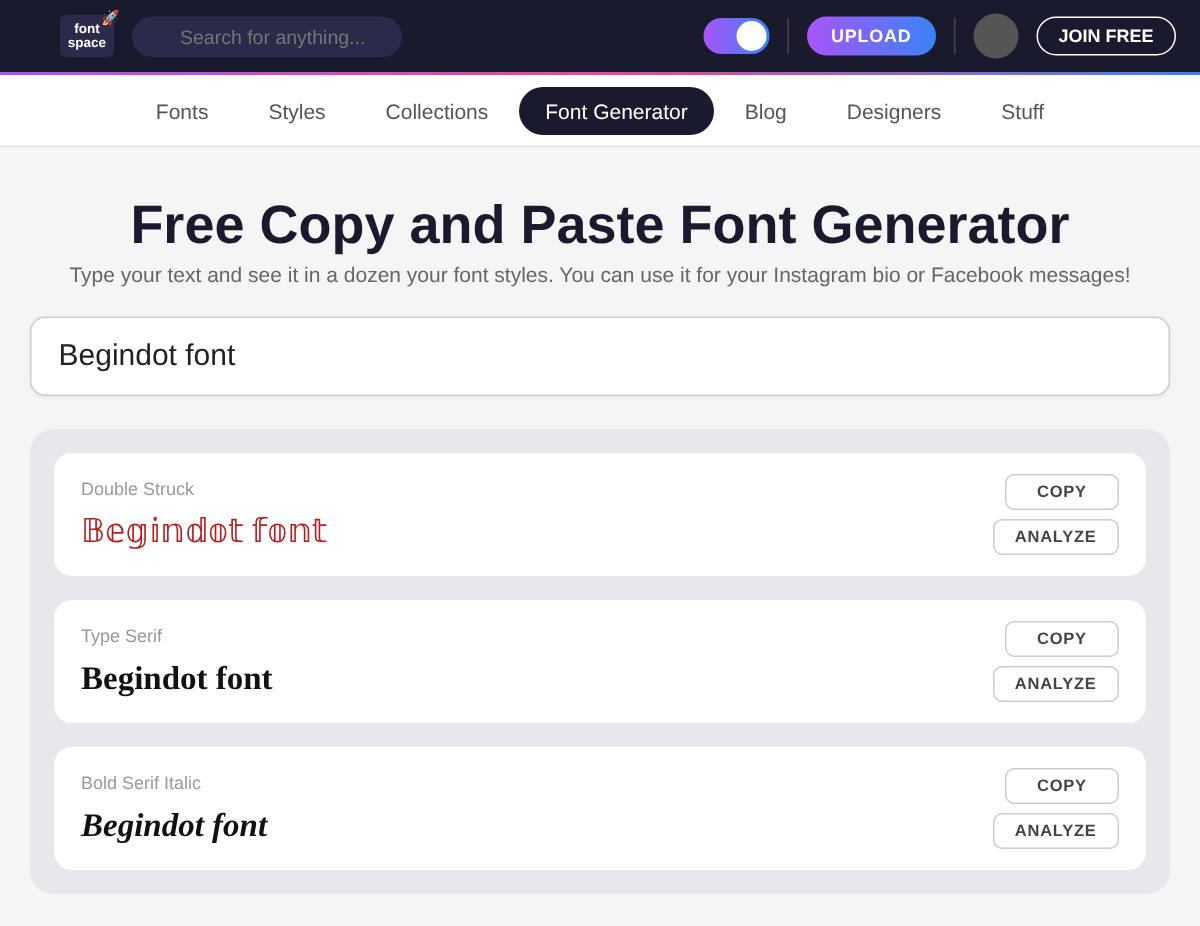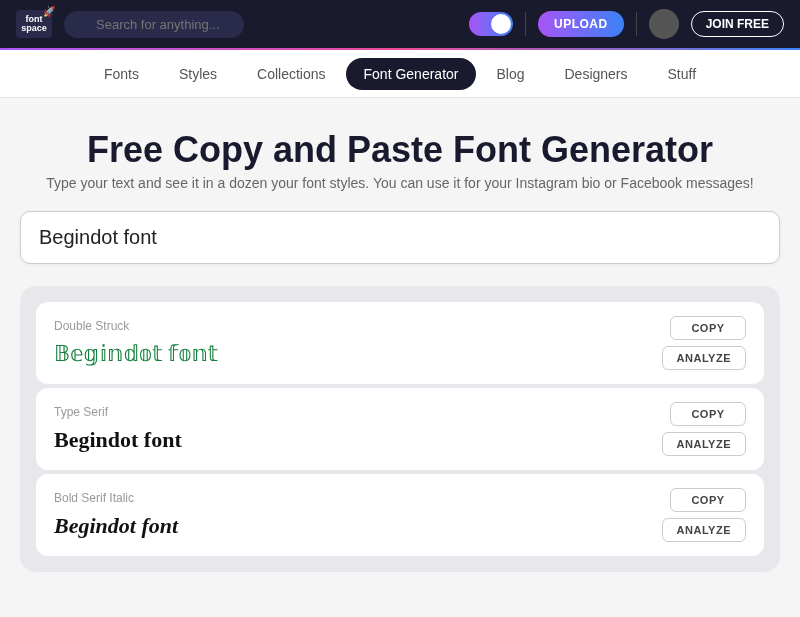--- a/index.html
+++ b/index.html
@@ -14,20 +14,21 @@
       height: 50px;
       gap: 12px;
       border-bottom: 2px solid transparent;
       border-image: linear-gradient(to right, #a855f7, #ec4899, #3b82f6) 1;
     }
     .logo {
       display: flex;
       align-items: center;
       gap: 6px;
       flex-shrink: 0;
+      margin-left: 24px;
     }
     .logo-box {
       width: 36px;
       height: 28px;
       background: #2a2a4a;
       border-radius: 4px;
       display: flex;
       align-items: center;
       justify-content: center;
       position: relative;
@@ -182,21 +183,21 @@
       background: transparent;
     }
 
     
     .font-cards-container {
       background: #e8e8ec;
       border-radius: 16px;
       padding: 16px;
       display: flex;
       flex-direction: column;
-      gap: 4px;
+      gap: 16px;
     }
     .font-card {
       background: white;
       border-radius: 12px;
       padding: 14px 18px;
       display: flex;
       align-items: center;
       justify-content: space-between;
     }
     .font-card-left {
@@ -205,21 +206,21 @@
       gap: 8px;
     }
     .font-style-label {
       font-size: 12px;
       color: #999;
       font-weight: 400;
     }
     .font-preview-double {
       font-size: 22px;
       font-weight: 400;
-      color: #15803d;
+      color: #b91c1c;
       font-family: 'Times New Roman', serif;
       
     }
     .font-preview-bold-serif {
       font-size: 22px;
       font-weight: 800;
       color: #111;
       font-family: Georgia, 'Times New Roman', serif;
     }
     .font-preview-bold-italic {

